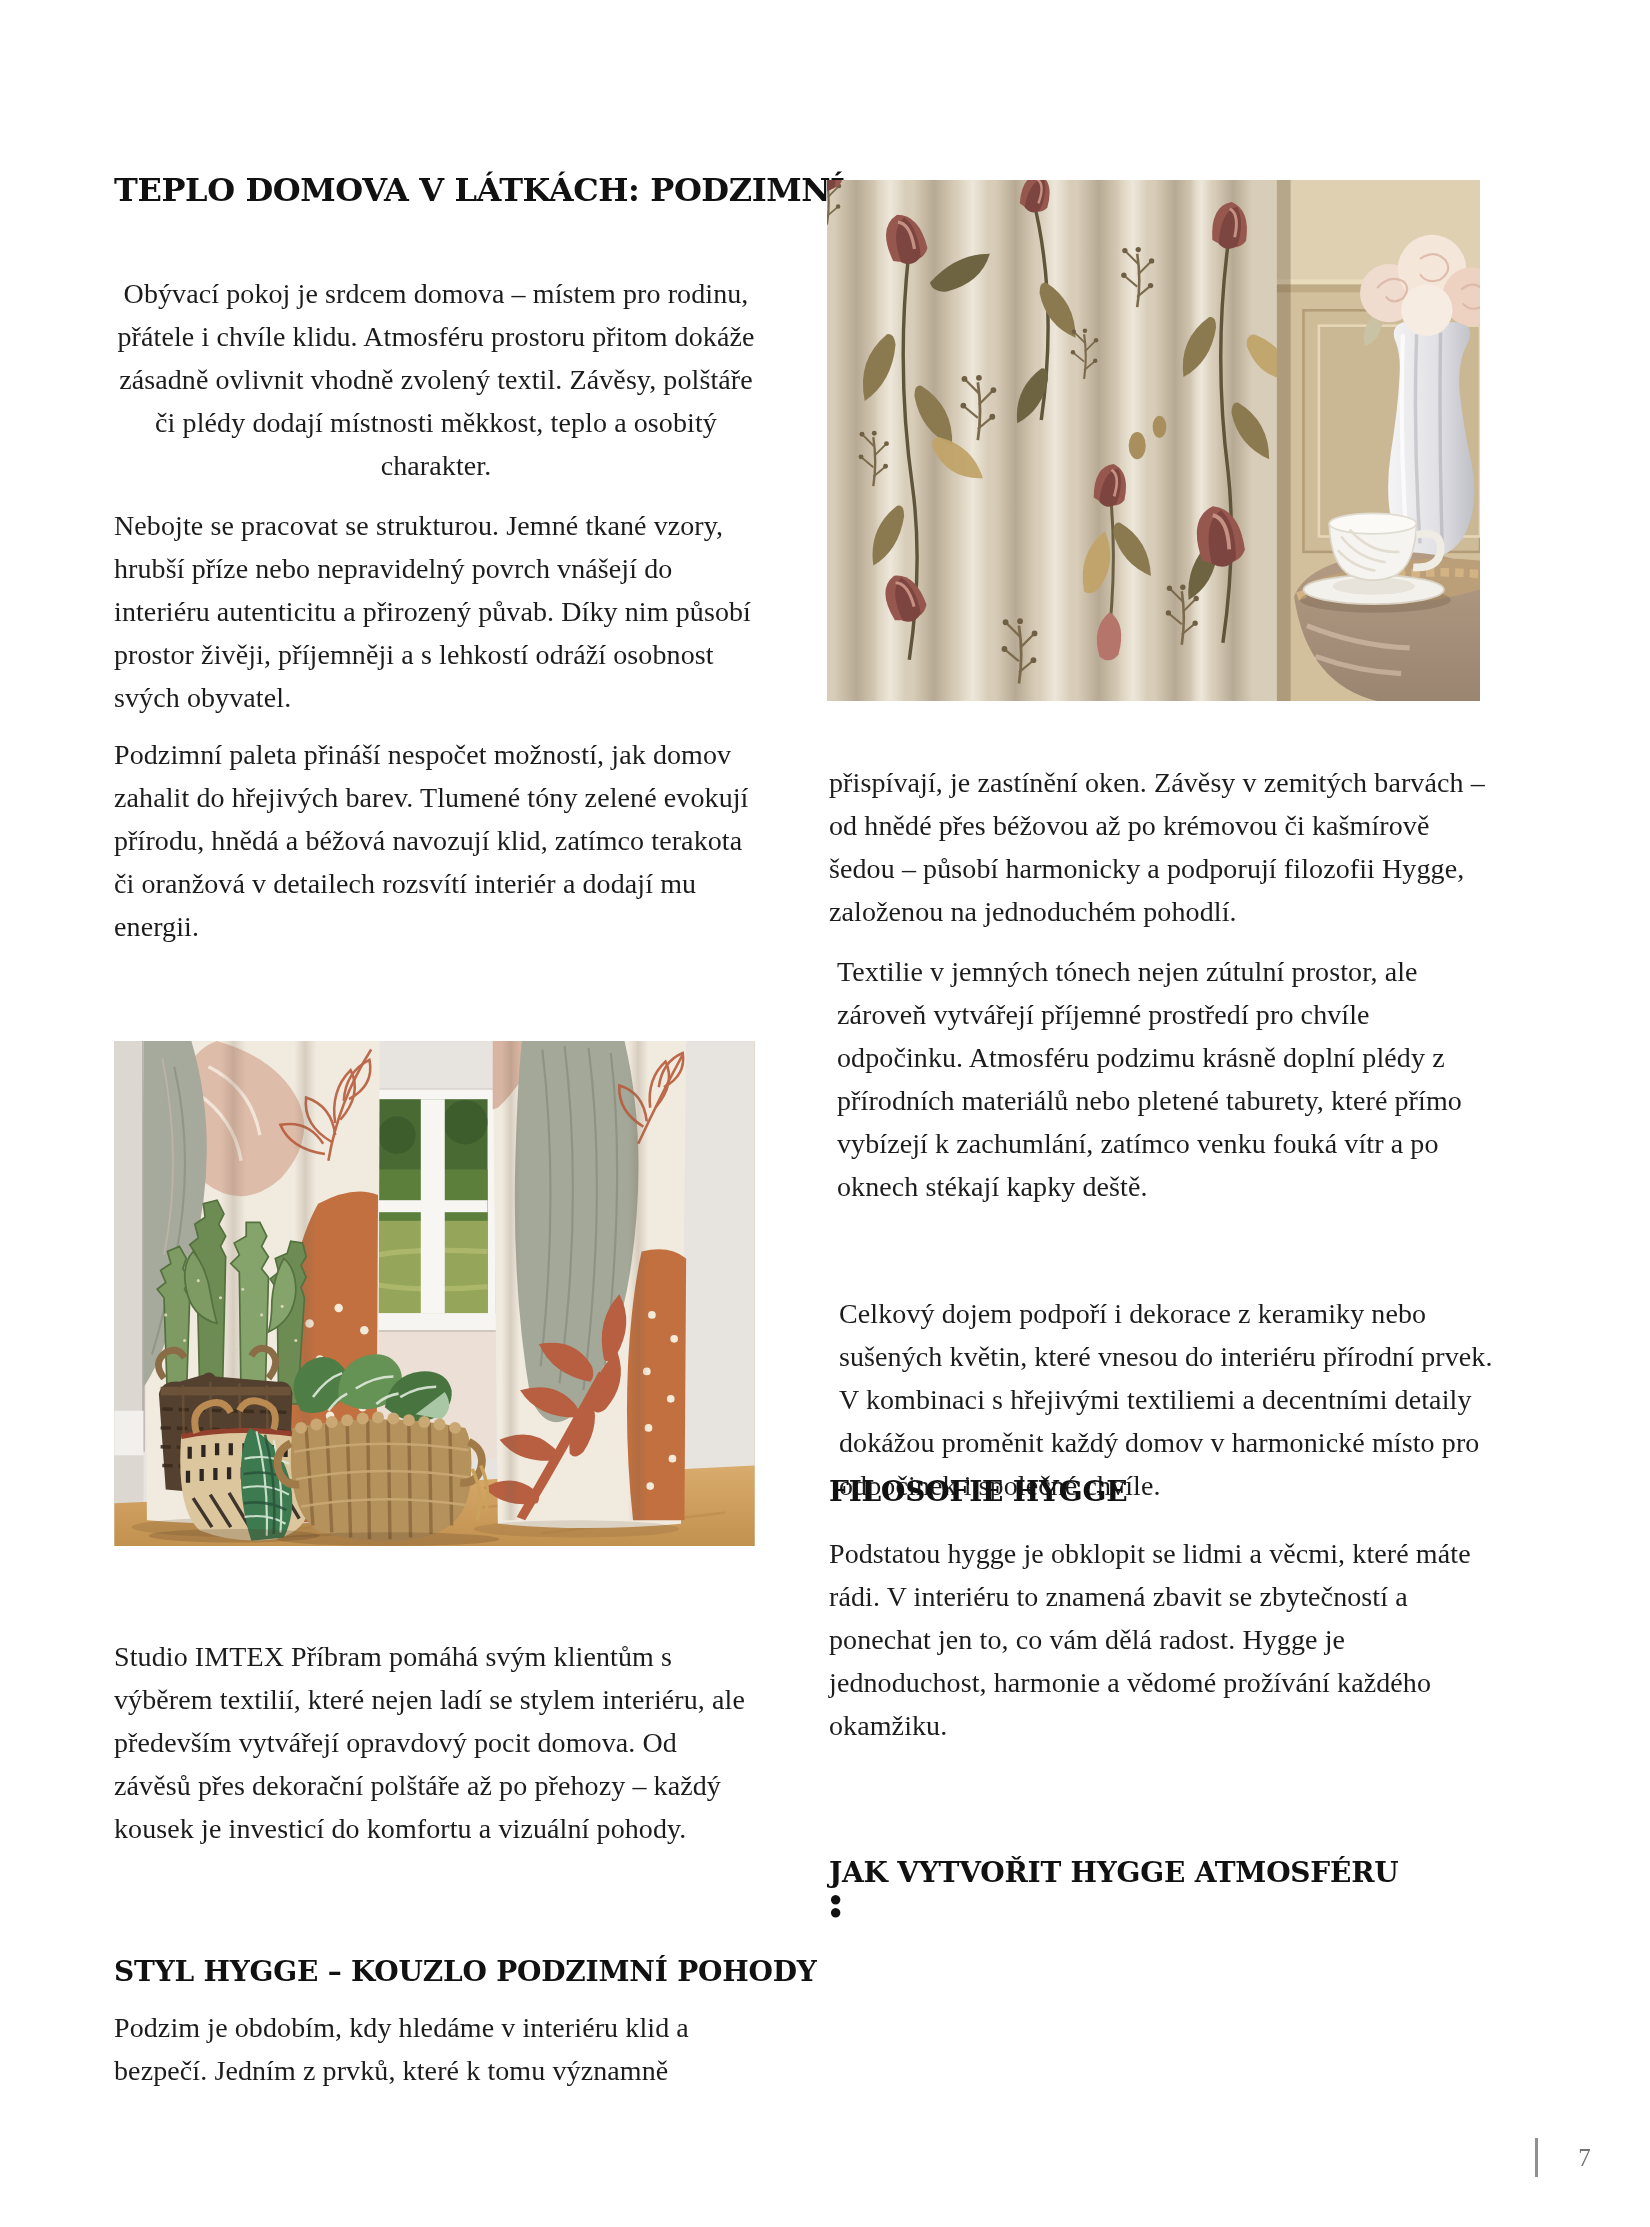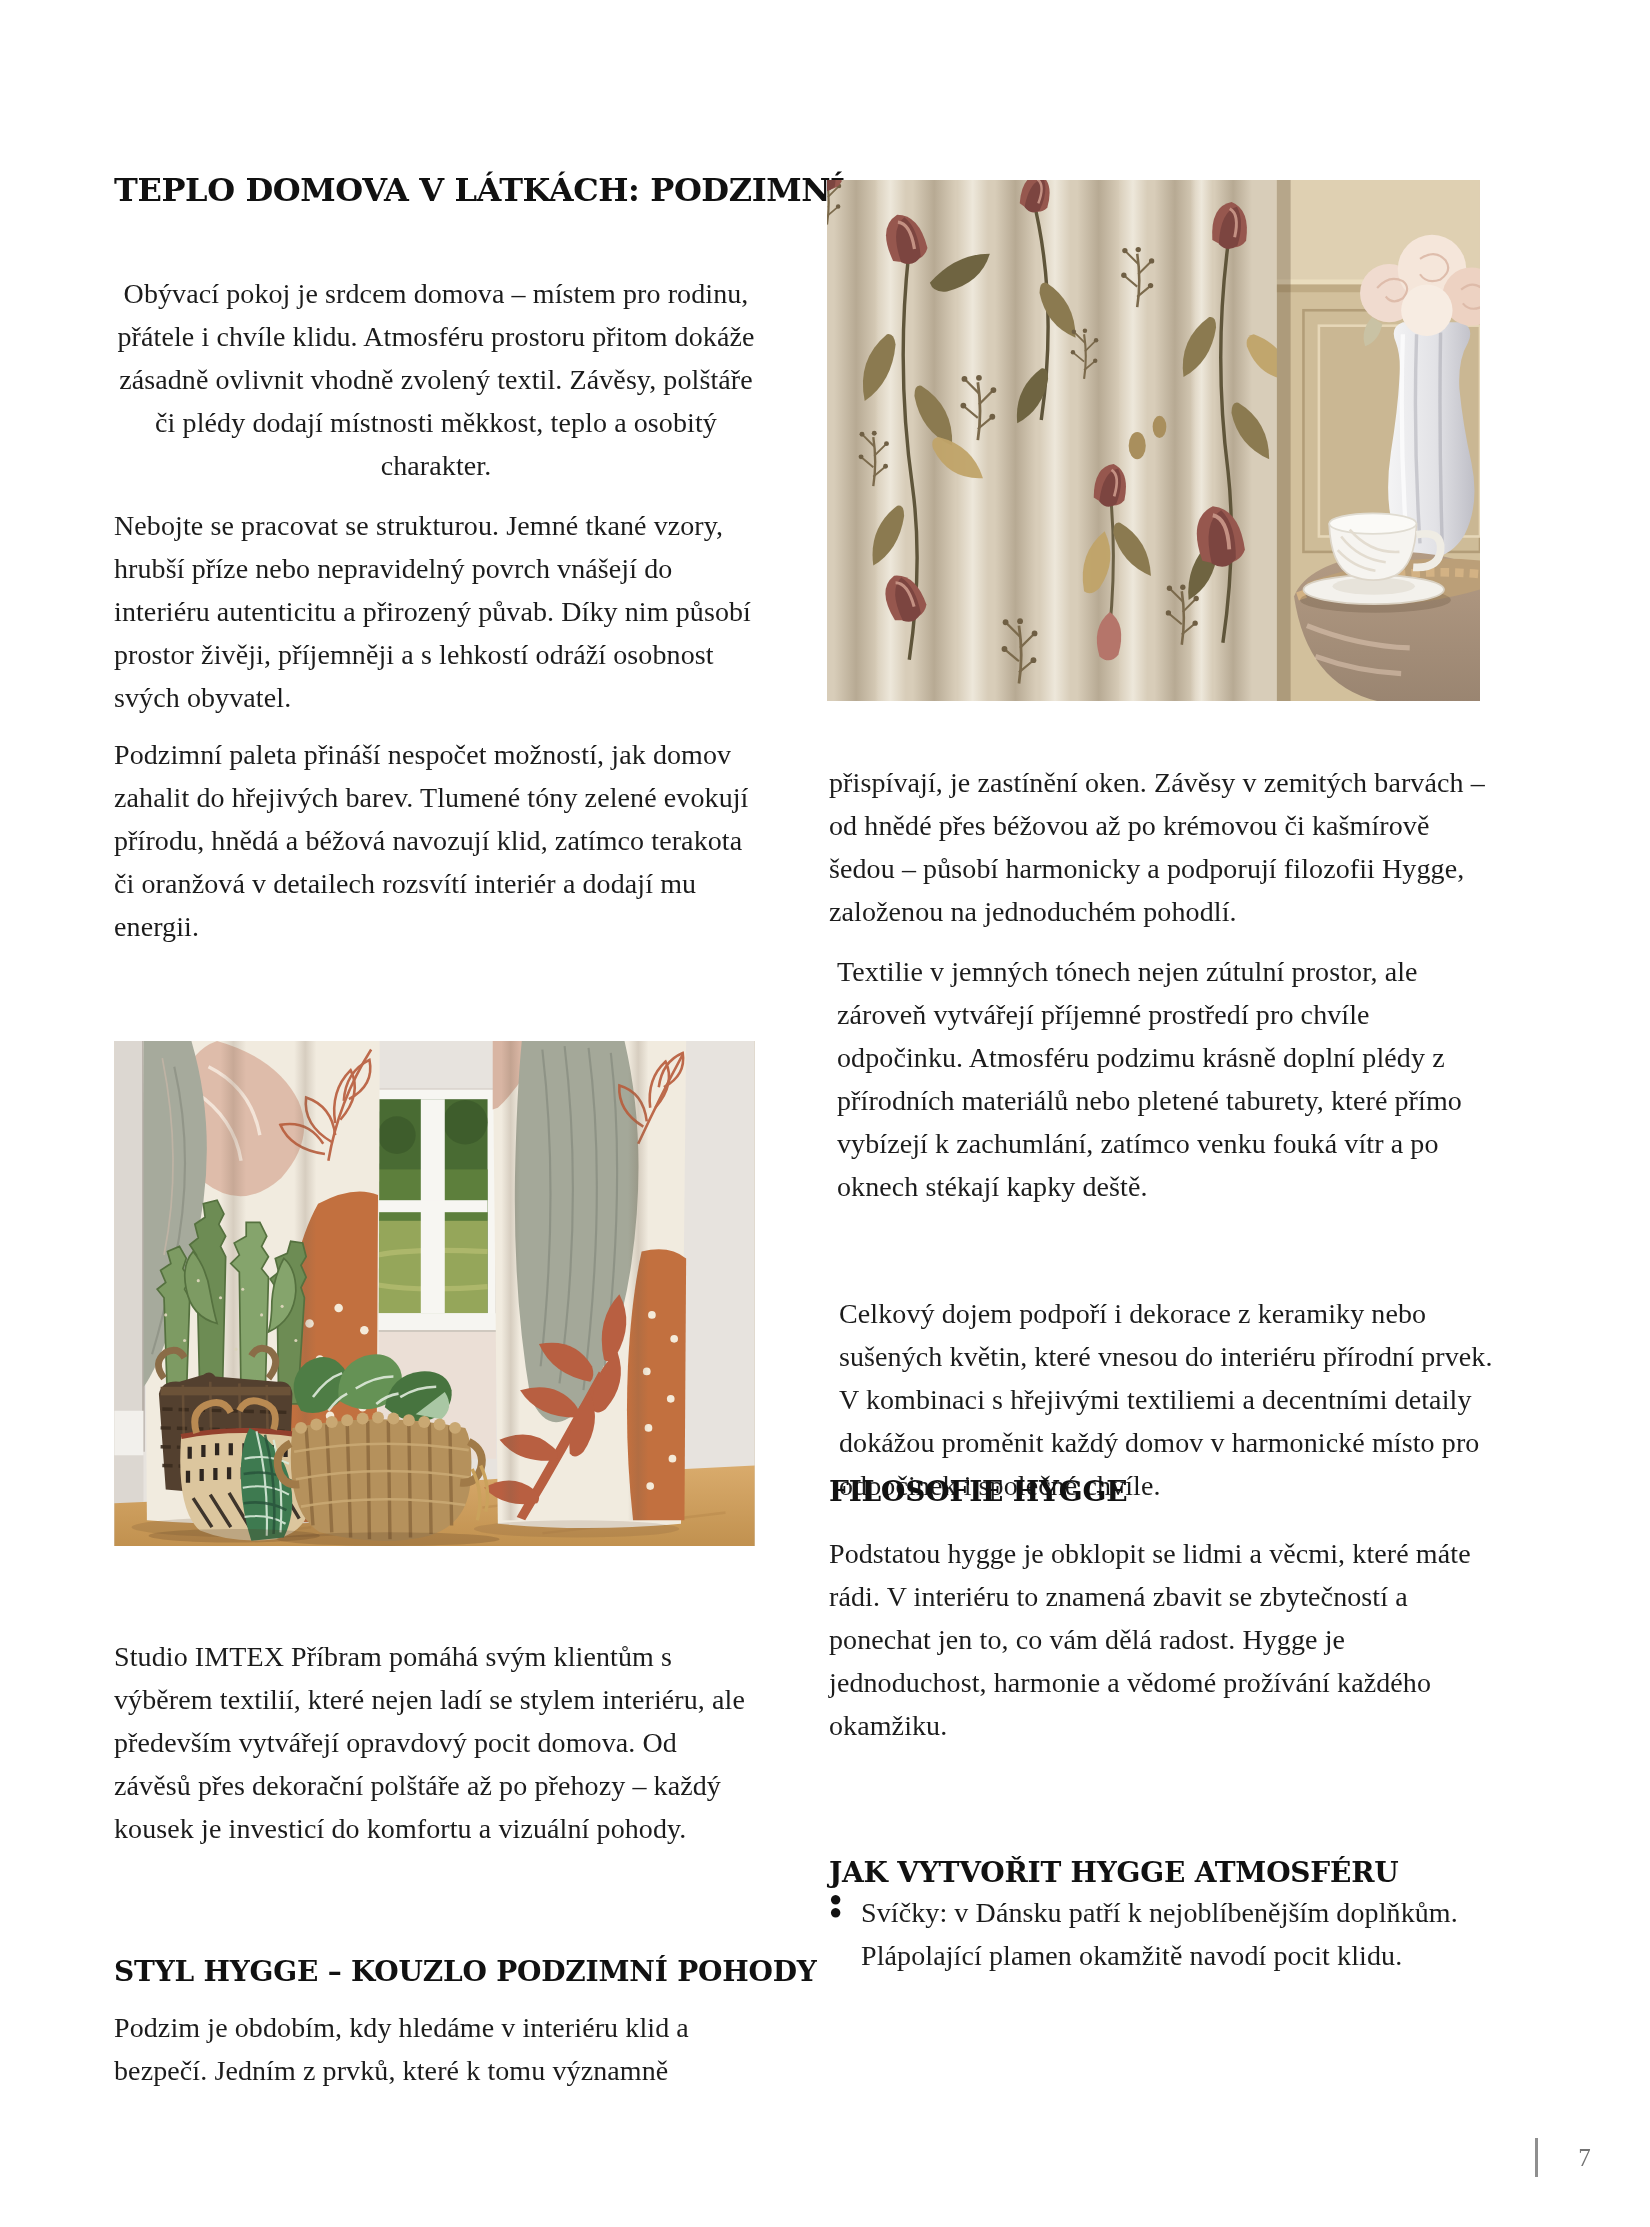--- a/index.html
+++ b/index.html
@@ -394,19 +394,18 @@
 <div class="abs col-right head section-head" style="top:1475px;">FILOSOFIE HYGGE</div>
 <p class="abs col-right body-text" style="top:1532px;margin:0;">Podstatou hygge je obklopit se lidmi a věcmi, které máte rádi. V interiéru to znamená zbavit se zbytečností a ponechat jen to, co vám dělá radost. Hygge je jednoduchost, harmonie a vědomé prožívání každého okamžiku.</p>
 
 <div class="abs col-right head section-head" style="top:1823px;margin-top:33px;">JAK VYTVOŘIT HYGGE ATMOSFÉRU</div>
 <ul class="abs col-right body-text hygge-list" style="top:1878px;">
   <li>
     <span class="dot">●</span>
   </li>
   <li>
     <span class="dot">●</span>
-    <span>Svíčky: v Dánsku patří k nejoblíbenějším doplňkům. Plápolající plamen okamžitě navodí pocit klidu.</span>
   </li>
 </ul>
 
 <div class="footer-divider"></div>
 <div class="page-number">7</div>
 
 
 </body></html>

